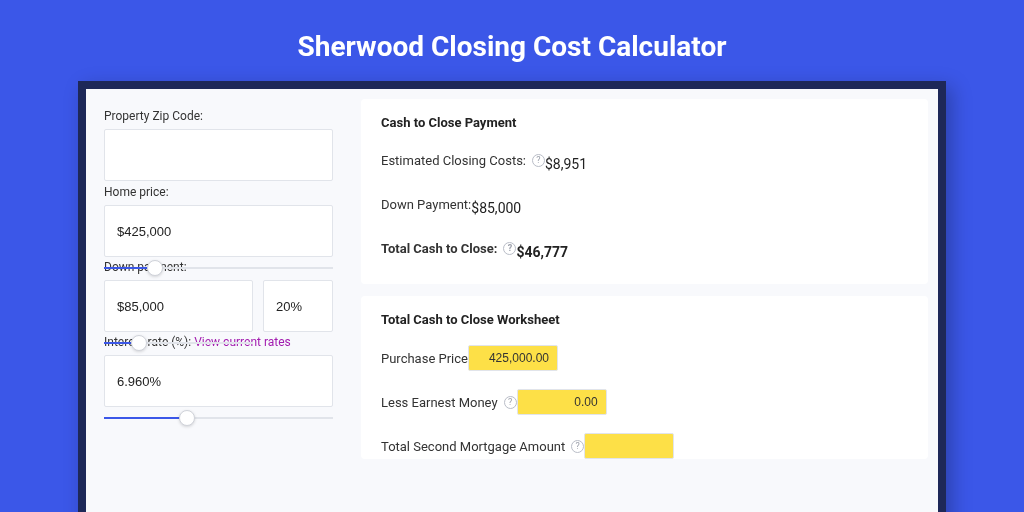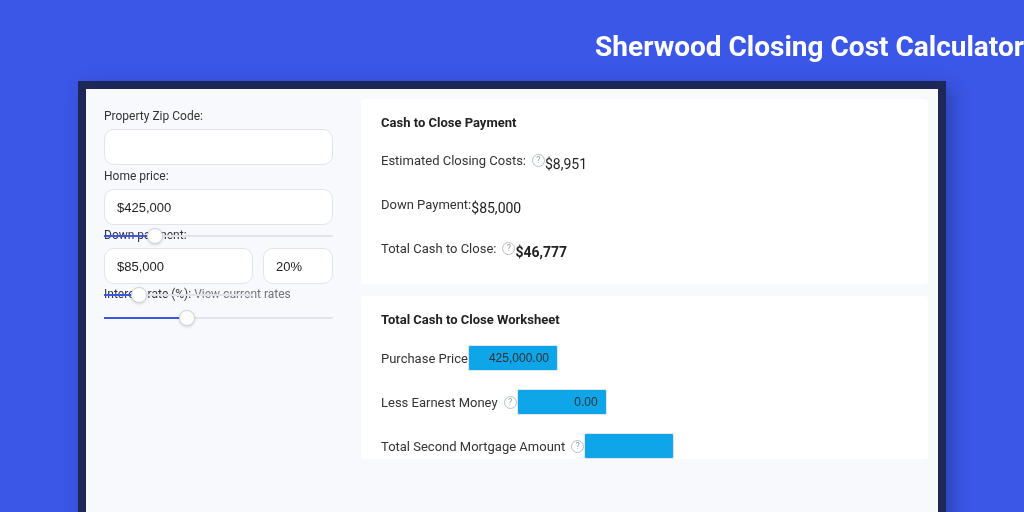--- a/index.html
+++ b/index.html
@@ -5,21 +5,21 @@
     * { margin: 0; padding: 0; box-sizing: border-box; }
     body {
       font-family: -apple-system, BlinkMacSystemFont, "Segoe UI", Roboto, Helvetica, Arial, sans-serif;
       background: #3b57e8;
       width: 1024px;
       height: 512px;
       overflow: hidden;
     }
     .page-title {
       color: #fff;
-      text-align: right;
+      text-align: center;
       font-size: 28px;
       font-weight: 700;
       padding: 30px 0 18px 0;
     }
     .panel-wrap {
       width: 868px;
       margin: 0 auto;
       background: #1e2858;
       padding: 8px 8px 0 8px;
       box-shadow: 6px 6px 18px rgba(0,0,0,0.25);
@@ -37,31 +37,31 @@
       flex: 1;
       padding: 10px 10px 0 10px;
     }
     .field-group { margin-bottom: 4px; }
     .field-label {
       font-size: 12px;
       color: #333;
       margin-bottom: 6px;
       display: block;
     }
-    .field-label a { color: #737373; text-decoration: none; }
+    .field-label a { color: #a21caf; text-decoration: none; }
     .input-row { display: flex; gap: 10px; }
     .text-input {
       width: 100%;
-      height: 36px;
+      height: 52px;
       border: 1px solid #e1e4ea;
       background: #fff;
       font-size: 13px;
       color: #222;
       padding: 0 12px;
-      border-radius: 10px;
+      border-radius: 2px;
     }
     .text-input.narrow { width: 70px; flex-shrink: 0; }
     .slider-wrap {
       position: relative;
       height: 0;
       margin-top: -1px;
     }
     .slider-wrap input[type=range] {
       -webkit-appearance: none;
       width: 100%;
@@ -120,38 +120,38 @@
       color: #333;
       display: flex;
       align-items: center;
       gap: 6px;
     }
     .row-value {
       font-size: 14px;
       color: #222;
       margin-top: 8px;
     }
-    .row.bold .row-label { font-weight: 400; }
+    .row.bold .row-label { font-weight: 700; }
     .row.bold .row-value { font-weight: 700; }
     .help-icon {
       display: inline-flex;
       width: 13px; height: 13px;
       border: 1px solid #b9bdc7;
       border-radius: 50%;
       color: #9ca0ab;
       font-size: 9px;
       align-items: center;
       justify-content: center;
       line-height: 1;
     }
     .mini-input {
       width: 90px;
       height: 26px;
       border: 1px solid #e1e4ea;
-      background: #0ea5e9;
+      background: #fde047;
       font-size: 12px;
       color: #333;
       text-align: right;
       padding: 0 8px;
       border-radius: 2px;
     }
     .card2 { padding: 16px 20px 0 20px; }
     .card2 .row { margin-bottom: 18px; }
   </style>
 </head>
@@ -185,20 +185,21 @@
         </div>
         <div class="slider-wrap" style="width:calc(100% - 80px);--fill:20%">
           <input type="range" min="0" max="100" value="20" style="">
         </div>
       </div>
 
       <div class="field-group">
         <label class="field-label">
           <span>Interest rate (%): </span><a href="#">View current rates</a>
         </label>
+        <input class="text-input" type="text" value="6.960%" style="">
         <div class="slider-wrap" style="--fill:35%">
           <input type="range" min="0" max="100" value="35" style="">
         </div>
       </div>
 
     </div>
 
     <div class="right-col">
 
       <div class="card">

